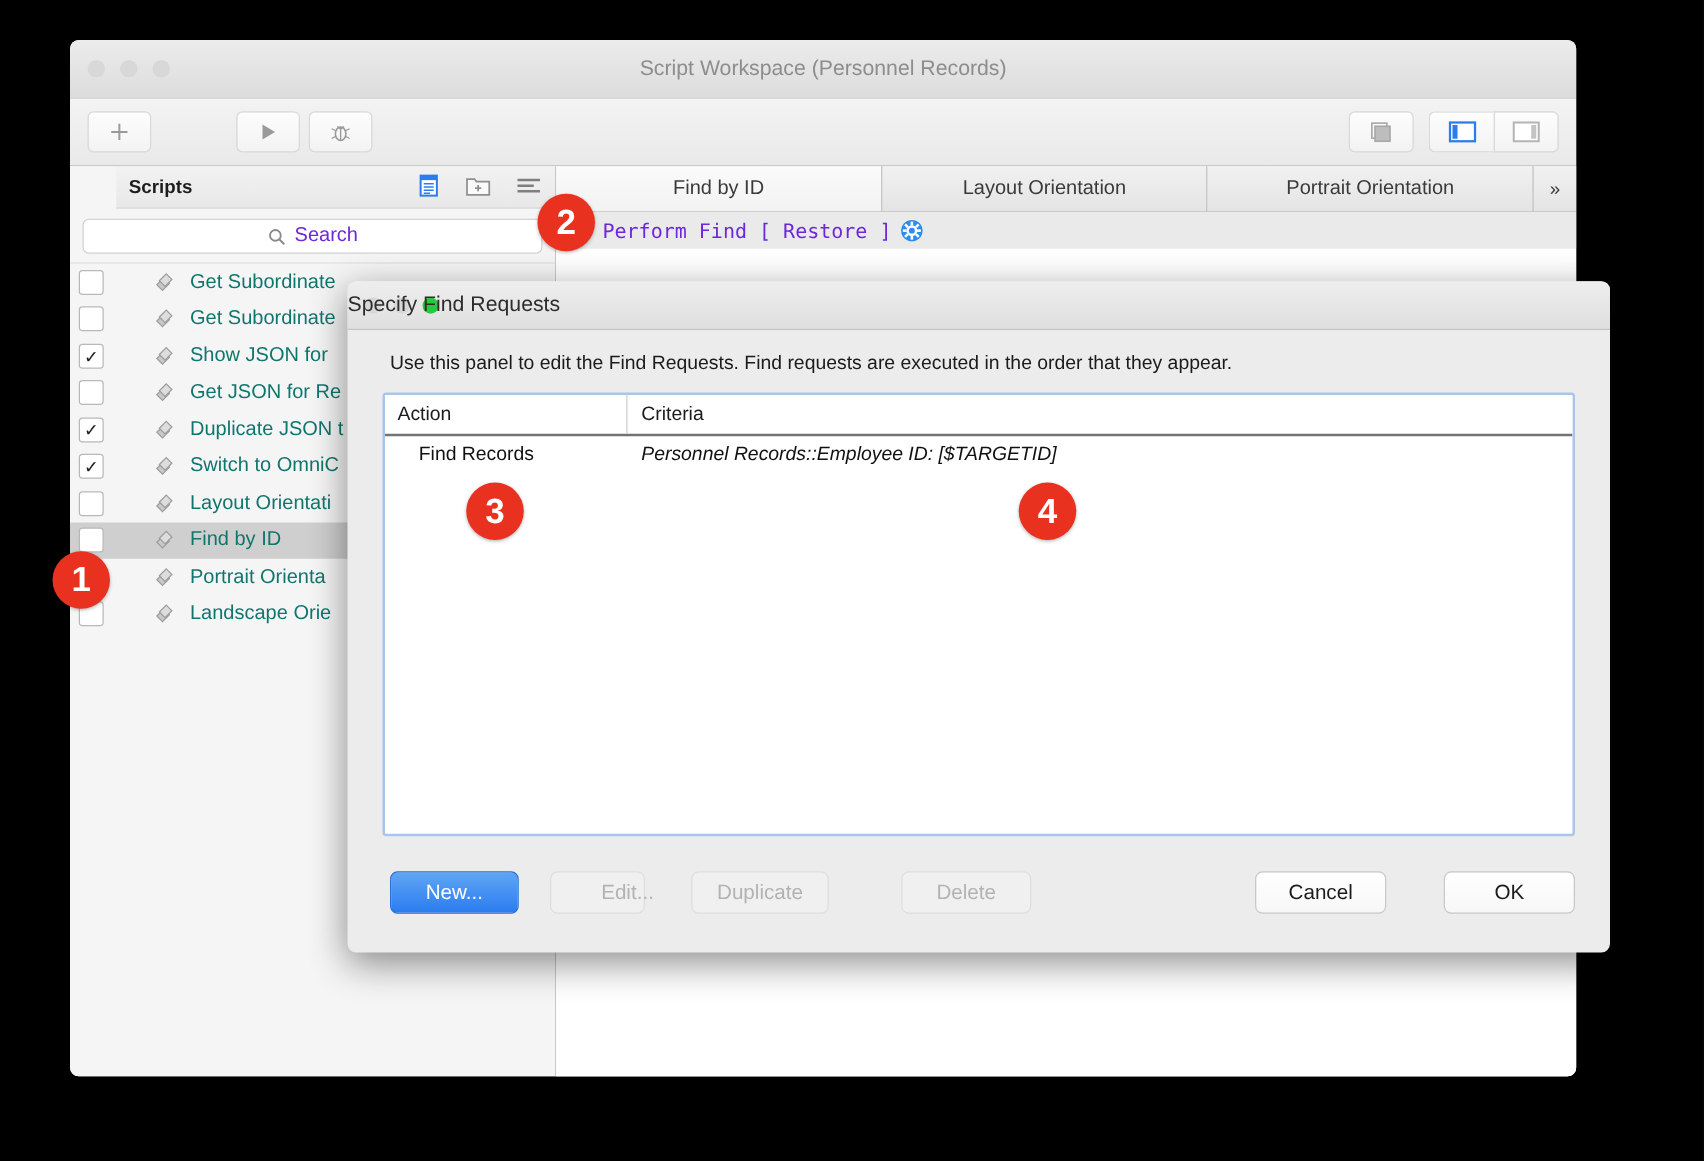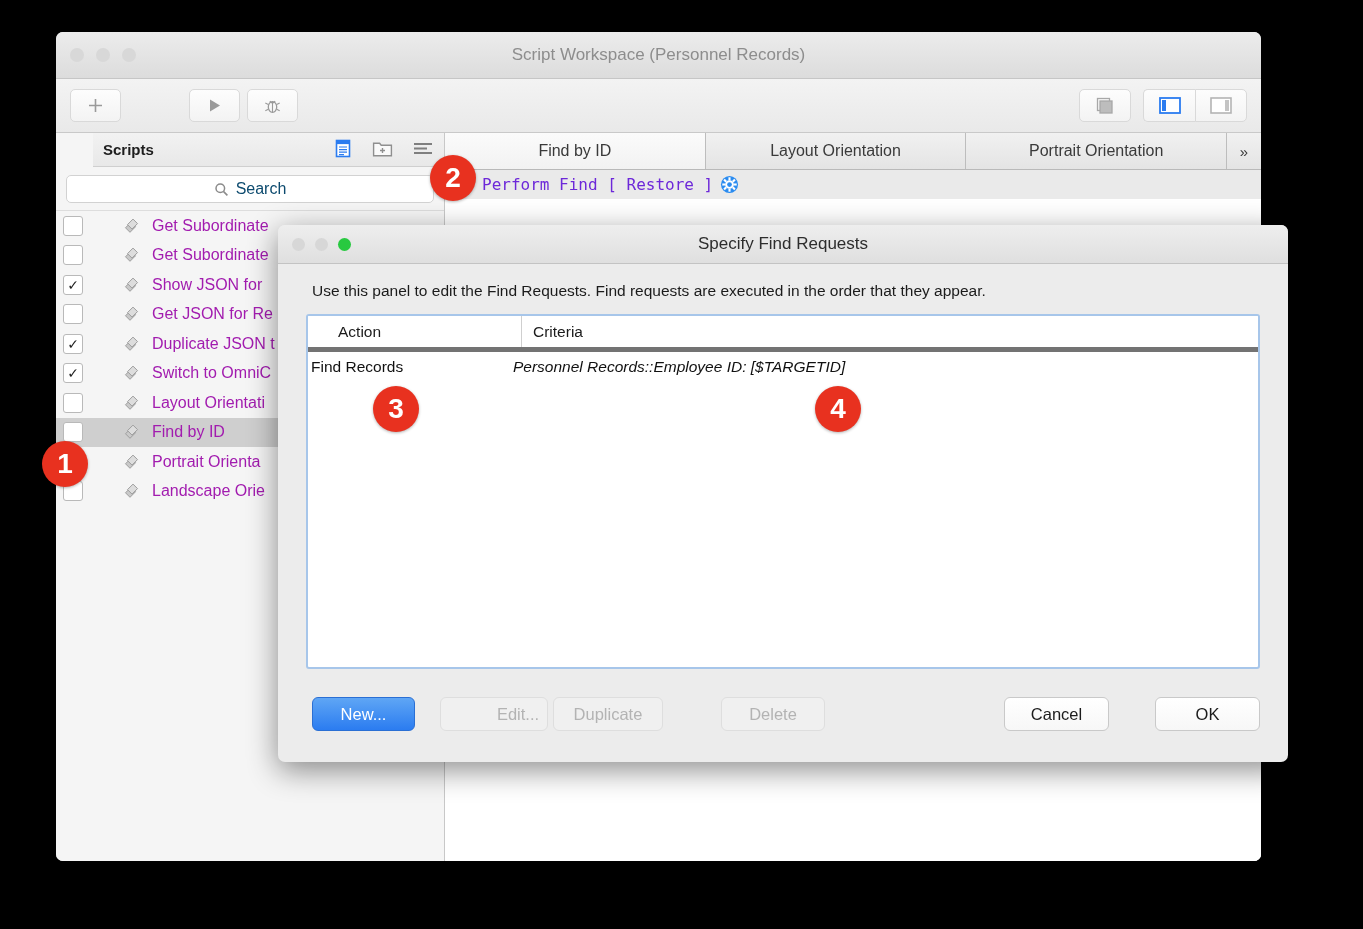--- a/index.html
+++ b/index.html
@@ -143,21 +143,21 @@
     background: #ffffff;
     border: 1px solid #d2d2d2;
     border-radius: 5px;
     display: flex;
     align-items: center;
     justify-content: center;
   }
   #search-icon { margin-right: 7px; }
   #search-placeholder {
     font-size: 16px;
-    color: #0c4a6e;
+    color: #6d28d9;
   }
 
   #script-list {
     position: relative;
     background: #f5f5f5;
     height: 628px;
     overflow: hidden;
   }
   .script-row {
     position: relative;
@@ -175,21 +175,21 @@
     box-sizing: border-box;
     display: flex; align-items: center; justify-content: center;
     font-size: 14px; color: #222;
     line-height: 1;
     flex: none;
   }
   .row-icon { margin-left: 38px; flex: none; display:flex; }
   .row-label {
     margin-left: 11px;
     font-size: 16px;
-    color: #a21caf;
+    color: #0f766e;
     white-space: nowrap;
   }
 
   
   #editor {
     position: relative;
     flex: 1;
     background: #ffffff;
   }
   #tabbar {
@@ -277,21 +277,20 @@
     width: 13px; height: 13px;
     border-radius: 50%;
     background: #d7d7d7;
   }
   #dtl-close { left: 14px; }
   #dtl-min   { left: 37px; }
   #dtl-zoom  { left: 60px; background: #28c940; }
   #dialog-title {
     position: absolute;
     left: 0; right: 0; top: 9px;
-    text-align: center;
     font-size: 17px;
     color: #2d2d2d;
   }
   #dialog-desc {
     position: absolute;
     left: 34px;
     top: 57px;
     font-size: 15.5px;
     color: #1b1b1b;
   }
@@ -304,38 +303,37 @@
     background: #ffffff;
     border: 2px solid #a7c6ea;
     border-radius: 3px;
     box-sizing: border-box;
     overflow: hidden;
   }
   #req-header {
     display: flex;
     height: 31px;
     background: #ffffff;
-    border-bottom: 5px solid #737373;
-    align-items: center;
-    padding-left: 20px;
+    border-bottom: 2px solid #737373;
+    align-items: center;
   }
   .hcell {
     font-size: 15.5px;
     color: #1b1b1b;
     box-sizing: border-box;
   }
   .hcell.action   { width: 194px; padding-left: 10px; border-right: 1px solid #cfcfcf; height:100%; display:flex; align-items:center;}
   .hcell.criteria { padding-left: 11px; height:100%; display:flex; align-items:center;}
   .req-row {
     display: flex;
     height: 30px;
     align-items: center;
   }
   .rcell { font-size: 15.5px; color: #111111; box-sizing: border-box; }
-  .rcell.action   { width: 194px; padding-left: 3px; }
+  .rcell.action   { width: 194px; padding-left: 27px; }
   .rcell.criteria { padding-left: 11px; font-style: italic; }
 
   #dialog-buttons {
     position: absolute;
     left: 0; right: 0;
     top: 472px;
     height: 40px;
   }
   .dbtn {
     position: absolute;
@@ -357,21 +355,21 @@
     background: #f0f0f0;
     border: 1px solid #dedede;
     color: #b3b3b3;
   }
   .dbtn.primary {
     background: linear-gradient(to bottom, #5fa6f5, #2b7cf0);
     border: 1px solid #2a6fd4;
     color: #ffffff;
   }
   #db-new       { left: 34px;  width: 103px; }
-  #db-edit      { left: 162px; width: 108px; padding-left: 48px; }
+  #db-edit      { left: 162px; width: 76px; padding-left: 48px; }
   #db-duplicate { left: 275px; width: 110px; }
   #db-delete    { left: 443px; width: 104px; }
   #db-cancel    { right: 179px; width: 105px; }
   #db-ok        { right: 28px;  width: 105px; }
 
   
   .badge {
     position: absolute;
     width: 46px; height: 46px;
     border-radius: 50%;

